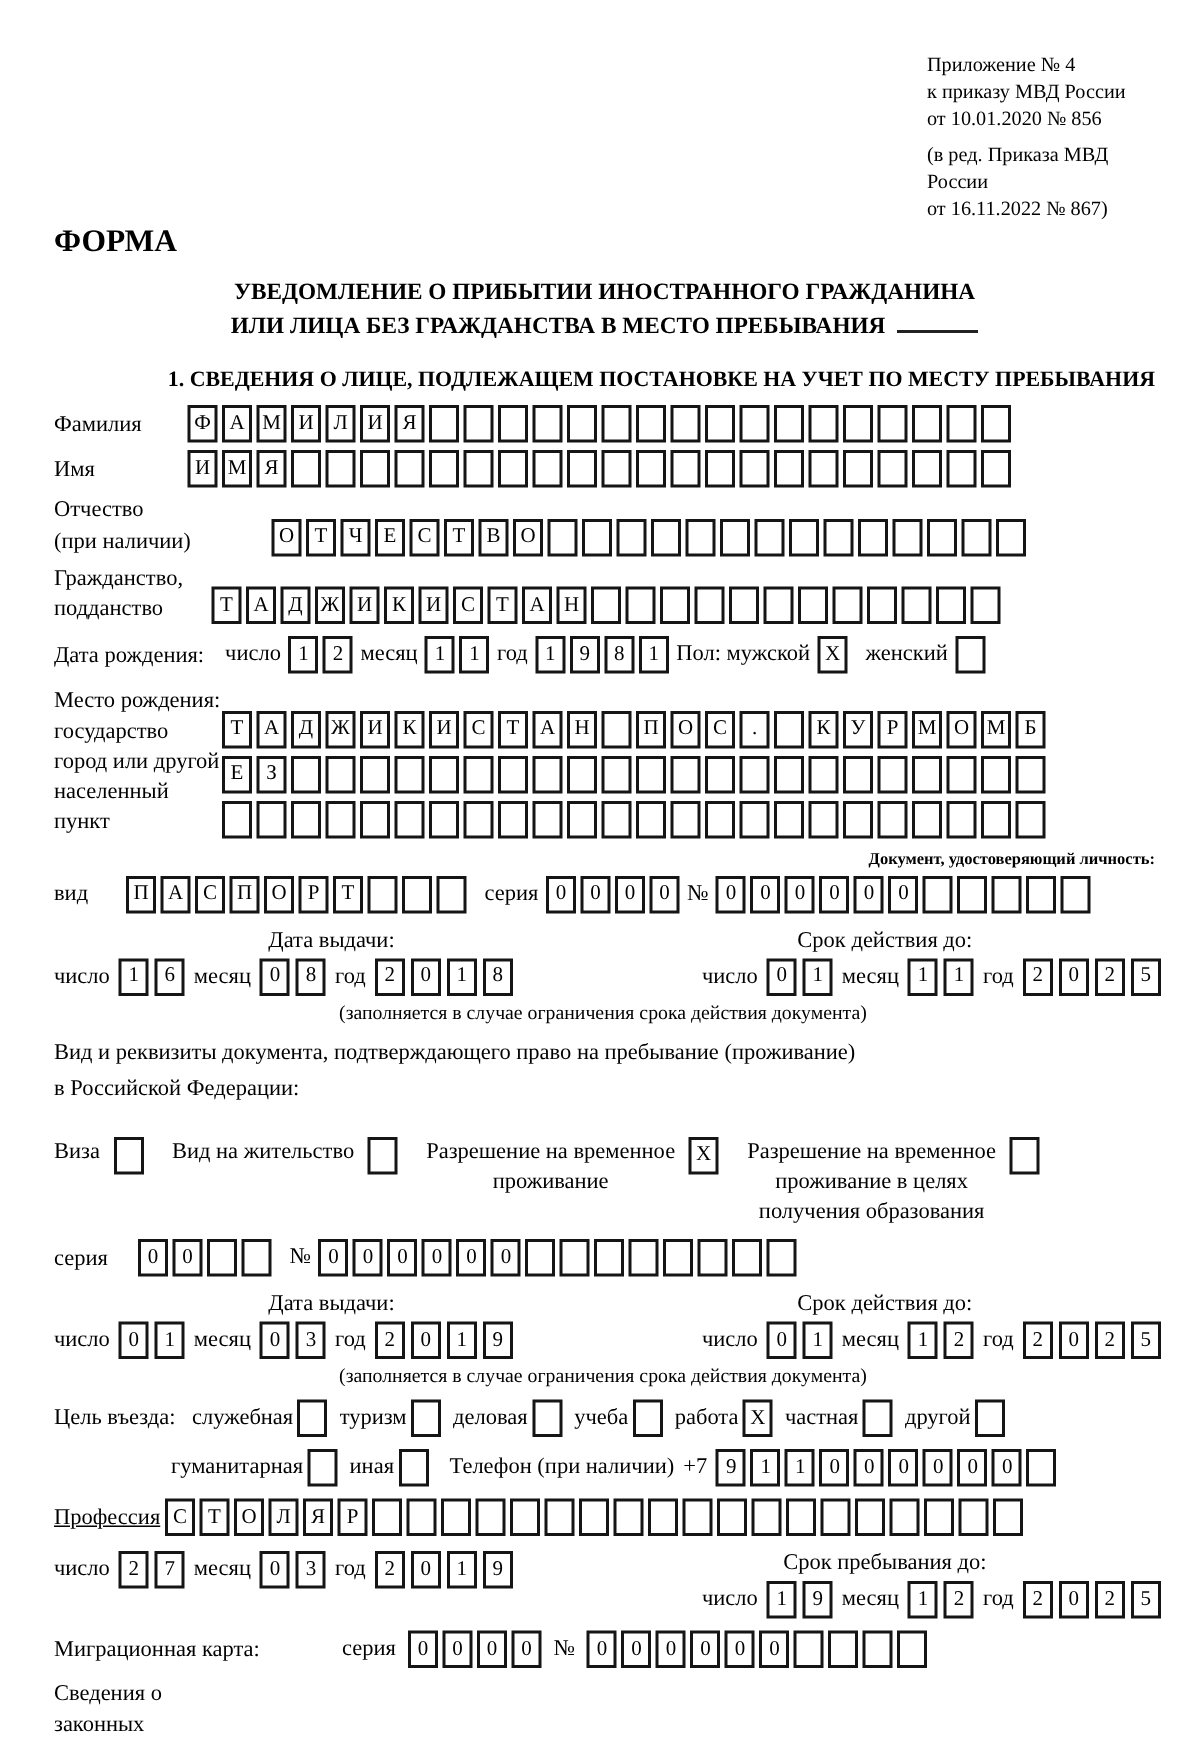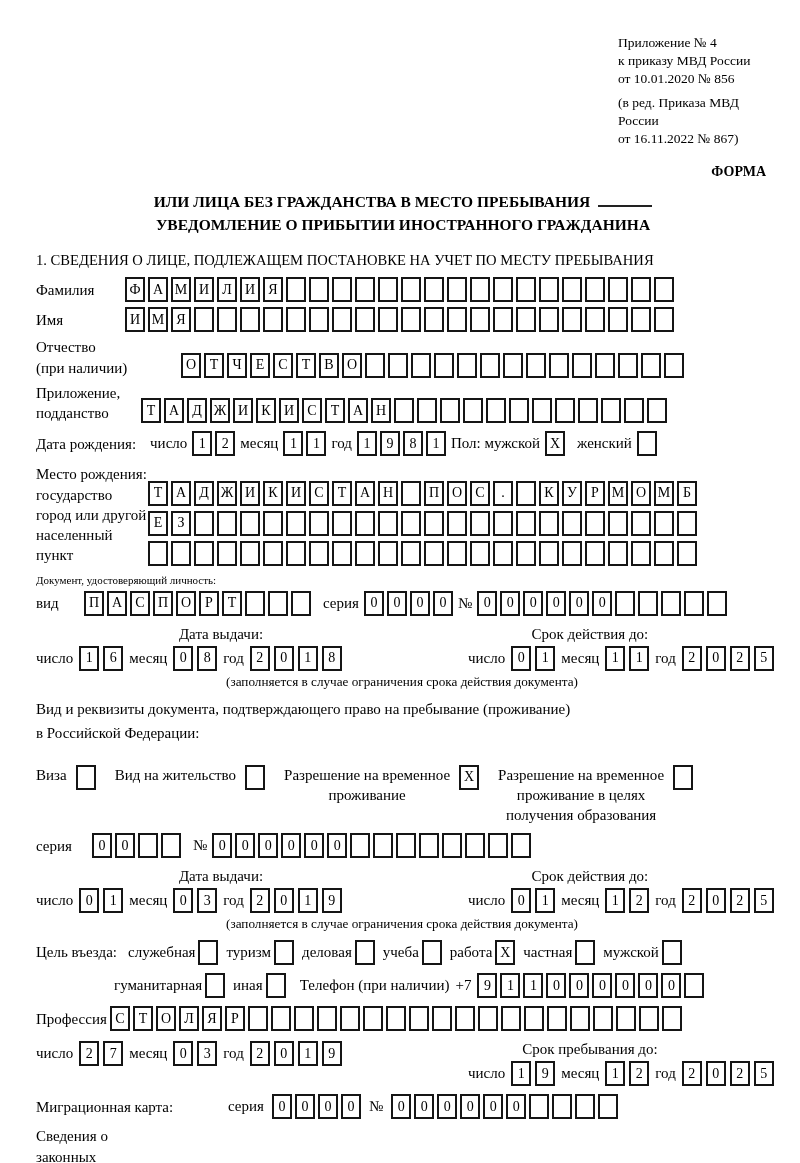--- a/index.html
+++ b/index.html
@@ -4,29 +4,29 @@
 <style>
   * { margin:0; padding:0; box-sizing:border-box; }
   html,body { background:#fff; }
   .page {
     width:800px; min-height:1163px; background:#fff; color:#000;
     font-family:"Liberation Serif","DejaVu Serif",serif; font-size:15px;
     padding:34px 30px 16px 36px; overflow:hidden; position:relative;
   }
   .appendix { margin-left:582px; font-size:13.5px; line-height:1.32; }
   .appendix .gap { margin-top:7px; }
-  .forma { text-align:right; font-weight:bold; font-size:14px; margin-top:16px; padding-right:4px; }
+  .forma { text-align:left; font-weight:bold; font-size:21px; padding-right:4px; }
   .title { text-align:center; font-weight:bold; font-size:15.5px; line-height:1.5; margin-top:10px; }
   .blank { display:inline-block; width:54px; border-bottom:2px solid #222; height:0.9em; margin-left:8px; }
-  .sec-heading { font-weight:normal; font-size:14.6px; text-align:left; margin-top:16px; margin-bottom:8px; }
+  .sec-heading { font-weight:bold; font-size:14.6px; text-align:right; margin-top:16px; margin-bottom:8px; }
   .row { display:flex; align-items:center; margin-top:5px; }
   .row.top { align-items:flex-end; }
   .lab { flex:0 0 auto; line-height:1.35; }
   .w89 { flex-basis:89px; } .w145 { flex-basis:145px; } .w105 { flex-basis:105px; }
-  .w112 { flex-basis:112px; } .w74 { flex-basis:74px; } .w100 { flex-basis:100px; } .w170 { flex-basis:170px; }
+  .w112 { flex-basis:112px; } .w74 { flex-basis:74px;text-decoration:underline; } .w100 { flex-basis:100px; } .w170 { flex-basis:170px; }
   .boxes { display:flex; gap:3px; flex-wrap:nowrap; }
   .boxcol { display:flex; flex-direction:column; gap:5px; }
   .cell {
     flex:0 0 auto; width:20px; height:25px; border:2px solid #151515;
     display:flex; align-items:center; justify-content:center;
     font-size:14px; font-family:"Liberation Serif",serif; background:#fff;
   }
   .mini-label { margin:0 5px; }
   .dates-row { display:flex; margin-top:10px; }
   .date-col { display:flex; flex-direction:column; }
@@ -59,22 +59,22 @@
     <div>Приложение № 4</div>
     <div>к приказу МВД России</div>
     <div>от 10.01.2020 № 856</div>
     <div class="gap">(в ред. Приказа МВД России</div>
     <div>от 16.11.2022 № 867)</div>
   </div>
 
   <div class="forma">ФОРМА</div>
 
   <div class="title">
+    <div>УВЕДОМЛЕНИЕ О ПРИБЫТИИ ИНОСТРАННОГО ГРАЖДАНИНА</div>
     <div><span>ИЛИ ЛИЦА БЕЗ ГРАЖДАНСТВА В МЕСТО ПРЕБЫВАНИЯ</span><span class="blank"></span></div>
-    <div>УВЕДОМЛЕНИЕ О ПРИБЫТИИ ИНОСТРАННОГО ГРАЖДАНИНА</div>
   </div>
 
   <div class="sec-heading">1. СВЕДЕНИЯ О ЛИЦЕ, ПОДЛЕЖАЩЕМ ПОСТАНОВКЕ НА УЧЕТ ПО МЕСТУ ПРЕБЫВАНИЯ</div>
 
   <div class="row">
     <span class="lab w89">Фамилия</span>
     <span class="boxes">
         <span class="cell filled">Ф</span>
         <span class="cell filled">А</span>
         <span class="cell filled">М</span>
@@ -158,21 +158,21 @@
         <span class="cell"></span>
         <span class="cell"></span>
         <span class="cell"></span>
         <span class="cell"></span>
         <span class="cell"></span>
       </span>
   </div>
 
   <div class="row top">
     <span class="lab w105">
-      <span>Приложение,</span><br>
+      <span>Гражданство,</span><br>
       <span>подданство</span>
     </span>
     <span class="boxes">
         <span class="cell filled">Т</span>
         <span class="cell filled">А</span>
         <span class="cell filled">Д</span>
         <span class="cell filled">Ж</span>
         <span class="cell filled">И</span>
         <span class="cell filled">К</span>
         <span class="cell filled">И</span>
@@ -499,21 +499,21 @@
         <span class="opt-label">туризм</span>
         <span class="cell"></span>
         <span class="opt-label">деловая</span>
         <span class="cell"></span>
         <span class="opt-label">учеба</span>
         <span class="cell"></span>
         <span class="opt-label">работа</span>
         <span class="cell filled">X</span>
         <span class="opt-label">частная</span>
         <span class="cell"></span>
-        <span class="opt-label">мужской</span>
+        <span class="opt-label">другой</span>
         <span class="cell"></span>
       </span>
   </div>
   <div class="opts gap8">
     <span class="opts indent70">
         <span class="opt-label">гуманитарная</span>
         <span class="cell"></span>
         <span class="opt-label">иная</span>
         <span class="cell"></span>
       </span>

